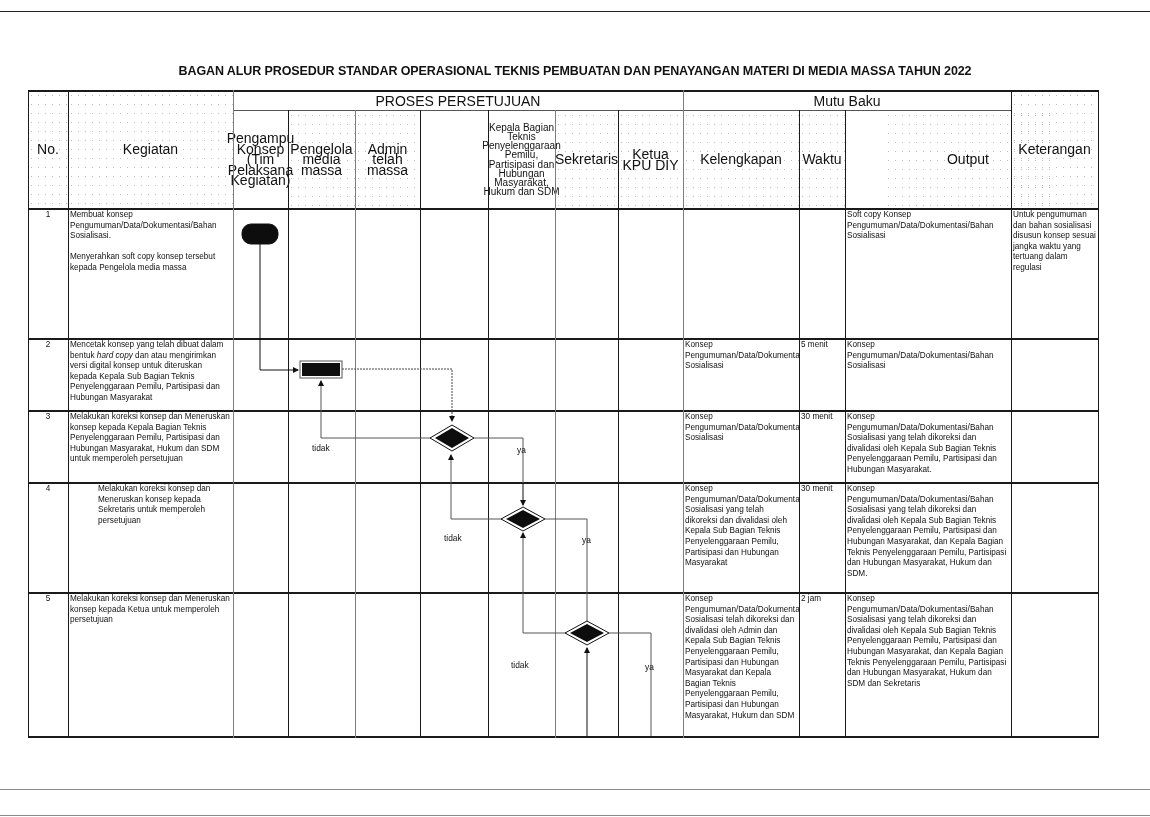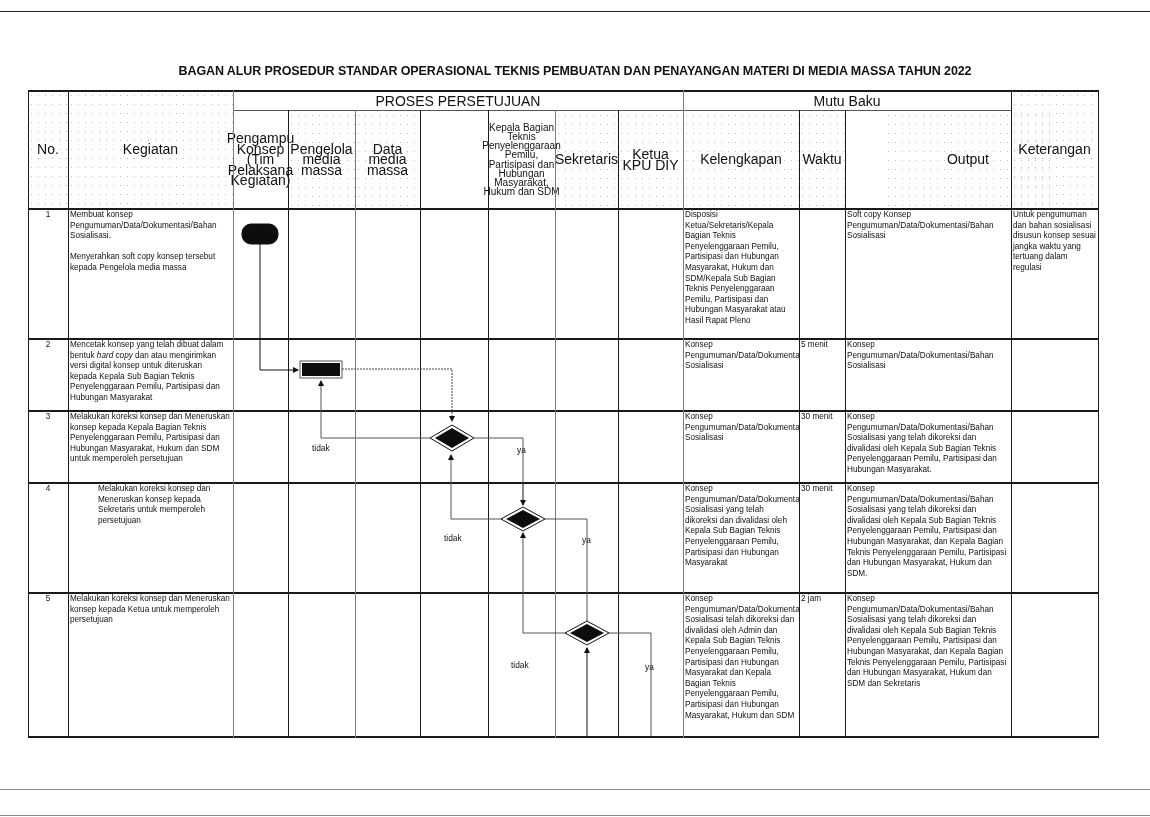--- a/index.html
+++ b/index.html
@@ -51,21 +51,21 @@
       <span>Mutu Baku</span>
     </div>
 
   <div class="hcell plain" style="left:233px;top:111px;width:55px;height:97px;padding:0 2px;">
       <span>Pengampu Konsep (Tim Pelaksana Kegiatan)</span>
     </div>
   <div class="hcell" style="left:288px;top:111px;width:67px;height:97px;padding:0 0;">
       <span>Pengelola media massa</span>
     </div>
   <div class="hcell" style="left:355px;top:111px;width:65px;height:97px;padding:0 4px;">
-      <span>Data media massa</span>
+      <span>Admin telah massa</span>
     </div>
   <div class="hcell plain" style="left:488px;top:111px;width:67px;height:97px;padding:0 1px;font-size:10px;line-height:9.2px;">
       <span>Kepala Bagian Teknis Penyelenggaraan Pemilu, Partisipasi dan Hubungan Masyarakat, Hukum dan SDM</span>
     </div>
   <div class="hcell" style="left:555px;top:111px;width:63px;height:97px;">
       <span>Sekretaris</span>
     </div>
   <div class="hcell" style="left:618px;top:111px;width:65px;height:97px;">
       <span>Ketua KPU DIY</span>
     </div>
@@ -81,21 +81,20 @@
   <div class="hcell" style="left:1011px;top:91px;width:87px;height:117px;">
       <span>Keterangan</span>
     </div>
 
   <div class="cell num" style="left:28px;top:209px;width:40px;height:129px;">1</div>
   <div class="cell" style="left:68px;top:209px;width:165px;height:129px;">
     <div>Membuat konsep Pengumuman/Data/Dokumentasi/Bahan Sosialisasi.</div>
     <div style="height:10.6px;"></div>
     <div>Menyerahkan soft copy konsep tersebut kepada Pengelola media massa</div>
   </div>
-  <div class="cell" style="left:683px;top:209px;width:116px;height:129px;">Disposisi Ketua/Sekretaris/Kepala Bagian Teknis Penyelenggaraan Pemilu, Partisipasi dan Hubungan Masyarakat, Hukum dan SDM/Kepala Sub Bagian Teknis Penyelenggaraan Pemilu, Partisipasi dan Hubungan Masyarakat atau Hasil Rapat Pleno</div>
   <div class="cell" style="left:845px;top:209px;width:166px;height:129px;">Soft copy Konsep Pengumuman/Data/Dokumentasi/Bahan Sosialisasi</div>
   <div class="cell" style="left:1011px;top:209px;width:87px;height:129px;">Untuk pengumuman dan bahan sosialisasi disusun konsep sesuai jangka waktu yang tertuang dalam regulasi</div>
 
   <div class="cell num" style="left:28px;top:339px;width:40px;height:71px;">2</div>
   <div class="cell" style="left:68px;top:339px;width:165px;height:71px;"><span>Mencetak konsep yang telah dibuat dalam bentuk </span><span class="italic">hard copy</span><span> dan atau mengirimkan versi digital konsep untuk diteruskan kepada  Kepala Sub Bagian Teknis Penyelenggaraan Pemilu, Partisipasi dan Hubungan Masyarakat</span></div>
   <div class="cell" style="left:683px;top:339px;width:116px;height:71px;">Konsep Pengumuman/Data/Dokumentasi/Bahan Sosialisasi</div>
   <div class="cell" style="left:799px;top:339px;width:46px;height:71px;">5 menit</div>
   <div class="cell" style="left:845px;top:339px;width:166px;height:71px;">Konsep Pengumuman/Data/Dokumentasi/Bahan Sosialisasi</div>
   <div class="cell" style="left:1011px;top:339px;width:87px;height:71px;"></div>
 

